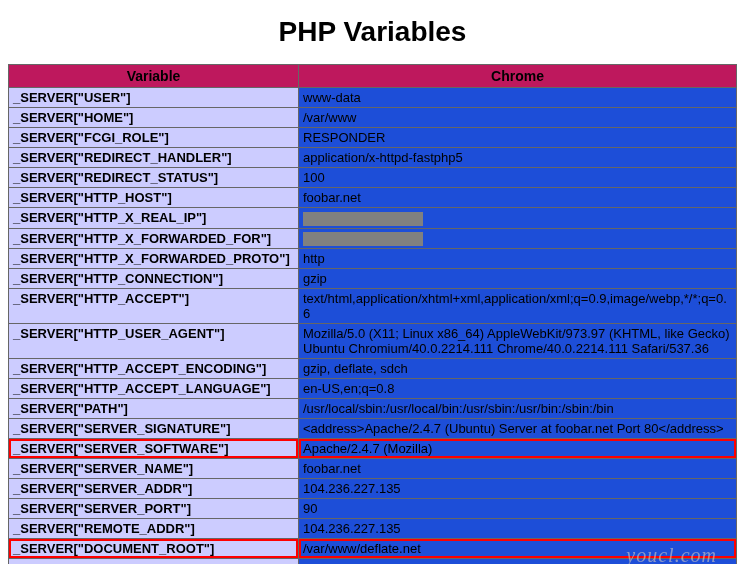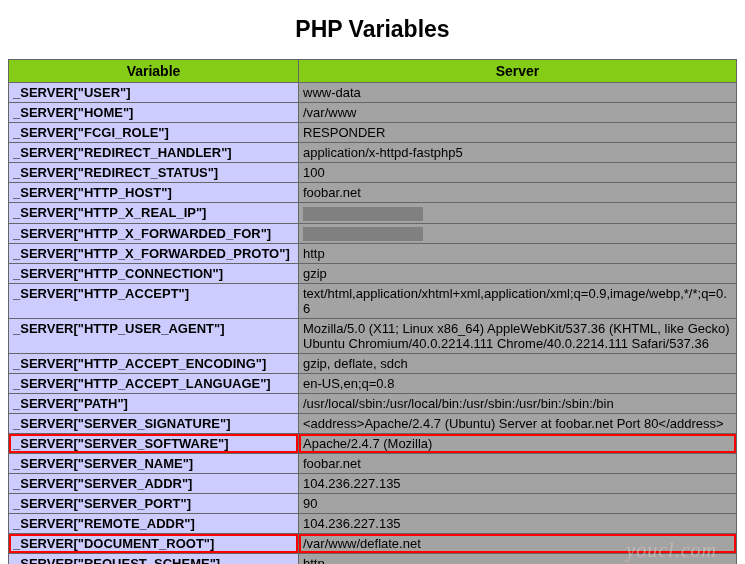--- a/index.html
+++ b/index.html
@@ -5,55 +5,55 @@
   * { box-sizing: border-box; }
   body {
     margin: 0;
     padding: 10px 8px;
     font-family: Arial, Helvetica, sans-serif;
     background: #ffffff;
     width: 745px;
   }
   h2.title {
     text-align: center;
-    font-size: 23px;
+    font-size: 28px;
     margin: 6px 0 16px 0;
     font-weight: bold;
     color: #000;
   }
   table {
     border-collapse: collapse;
     width: 100%;
     table-layout: fixed;
   }
   col.var { width: 290px; }
   col.val { width: auto; }
   th {
-    background: #84cc16;
+    background: #be185d;
     color: #000;
     font-weight: bold;
     font-size: 14px;
     padding: 3px 4px;
     border: 1px solid #666;
     text-align: center;
   }
   td {
     border: 1px solid #666;
     padding: 2px 4px 2px 4px;
     font-size: 13px;
     vertical-align: top;
     word-wrap: break-word;
   }
   td.variable {
     background: #ccccff;
     font-weight: bold;
     color: #000;
   }
   td.value {
-    background: #a3a3a3;
+    background: #1d4ed8;
     color: #000;
   }
   .redacted {
     display: inline-block;
     background: #808080;
     width: 120px;
     height: 14px;
     vertical-align: middle;
   }
   .highlight-cell {
@@ -79,21 +79,21 @@
 <div class="container">
   <h2 class="title">PHP Variables</h2>
   <table>
     <colgroup>
         <col class="var">
         <col class="val">
       </colgroup>
     <thead>
       <tr>
         <th>Variable</th>
-        <th>Server</th>
+        <th>Chrome</th>
       </tr>
     </thead>
     <tbody id="tbody">
         <tr>
           <td class="variable">_SERVER["USER"]</td>
           <td class="value">www-data</td>
         </tr>
         <tr>
           <td class="variable">_SERVER["HOME"]</td>
           <td class="value">/var/www</td>
@@ -129,21 +129,21 @@
         <tr>
           <td class="variable">_SERVER["HTTP_CONNECTION"]</td>
           <td class="value">gzip</td>
         </tr>
         <tr>
           <td class="variable">_SERVER["HTTP_ACCEPT"]</td>
           <td class="value">text/html,application/xhtml+xml,application/xml;q=0.9,image/webp,*/*;q=0.6</td>
         </tr>
         <tr>
           <td class="variable">_SERVER["HTTP_USER_AGENT"]</td>
-          <td class="value">Mozilla/5.0 (X11; Linux x86_64) AppleWebKit/537.36 (KHTML, like Gecko) Ubuntu Chromium/40.0.2214.111 Chrome/40.0.2214.111 Safari/537.36</td>
+          <td class="value">Mozilla/5.0 (X11; Linux x86_64) AppleWebKit/973.97 (KHTML, like Gecko) Ubuntu Chromium/40.0.2214.111 Chrome/40.0.2214.111 Safari/537.36</td>
         </tr>
         <tr>
           <td class="variable">_SERVER["HTTP_ACCEPT_ENCODING"]</td>
           <td class="value">gzip, deflate, sdch</td>
         </tr>
         <tr>
           <td class="variable">_SERVER["HTTP_ACCEPT_LANGUAGE"]</td>
           <td class="value">en-US,en;q=0.8</td>
         </tr>
         <tr>

